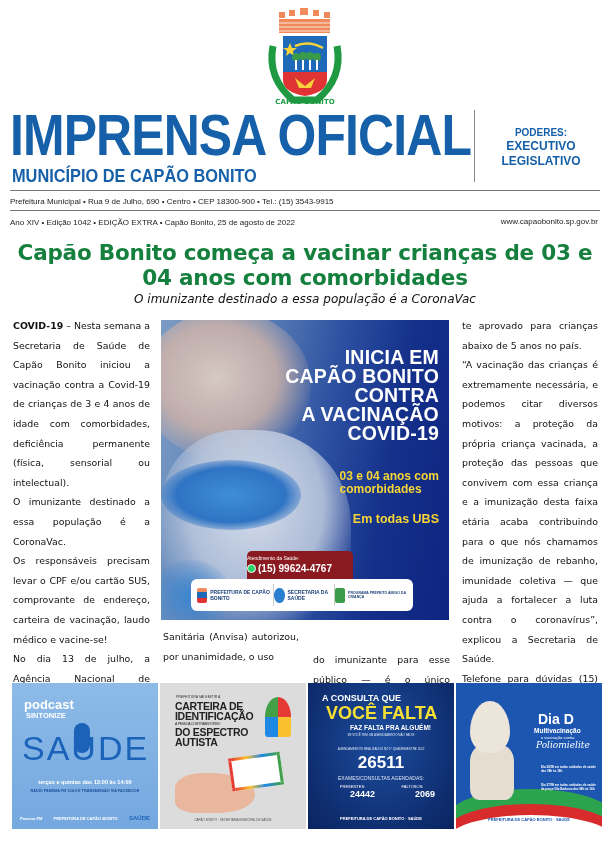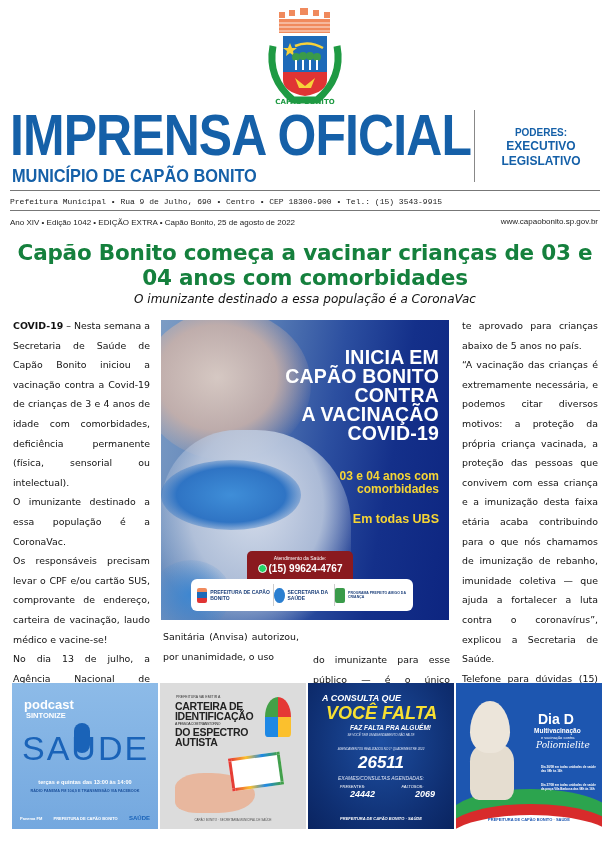--- a/index.html
+++ b/index.html
@@ -13,21 +13,21 @@
   .mast-title { position: absolute; left: 10px; top: 106px; font-family: "Liberation Sans", sans-serif; font-weight: 700;
     font-size: 58px; line-height: 58px; color: #1560a8; letter-spacing: -1px; transform: scaleX(0.86); transform-origin: left top; white-space: nowrap; }
   .mast-sub { position: absolute; left: 12px; top: 166px; font-family: "Liberation Sans", sans-serif; font-weight: 700;
     font-size: 19px; line-height: 20px; color: #1560a8; transform: scaleX(0.86); transform-origin: left top; white-space: nowrap; }
   .mast-divider { position: absolute; left: 474px; top: 110px; width: 1px; height: 72px; background: #888; }
   .powers { position: absolute; left: 480px; top: 126px; width: 122px; text-align: center; font-family: "Liberation Sans", sans-serif; font-weight: 700; color: #1560a8; }
   .powers .lbl { font-size: 10px; line-height: 13px; }
   .powers .v { font-size: 12px; line-height: 15px; }
 
   .rule { position: absolute; left: 10px; width: 590px; height: 1px; background: #777; }
-  .addr { position: absolute; left: 10px; top: 197px; font-family: Liberation Mono, monospace; font-size: 8px; color: #222; white-space: nowrap; }
+  .addr { position: absolute; left: 10px; top: 197px; font-family: Liberation Sans, sans-serif; font-size: 8px; color: #222; white-space: nowrap; }
   .edition { position: absolute; left: 10px; top: 218px; font-family: "Liberation Sans", sans-serif; font-size: 8px; color: #222; white-space: nowrap; }
   .site { position: absolute; right: 12px; top: 217px; font-family: "Liberation Sans", sans-serif; font-size: 8px; color: #222; }
 
   
   .headline { position: absolute; left: 10px; top: 240px; width: 590px; text-align: center; font-family: "DejaVu Sans", sans-serif; font-weight: 700;
     font-size: 21.5px; line-height: 25px; color: #15803d; letter-spacing: -0.2px; }
   .subhead { position: absolute; left: 10px; top: 292px; width: 590px; text-align: center; font-style: italic; font-size: 12px; line-height: 14px; color: #111; }
 
   
   .col { position: absolute; font-size: 9.4px; line-height: 19.6px; text-align: justify; color: #111; }
@@ -44,41 +44,41 @@
   .feature .kid { position: absolute; left: -20px; top: -10px; width: 170px; height: 150px; border-radius: 50%;
     background: radial-gradient(ellipse at 45% 45%, #e9d3c4 0%, #cdb2a8 45%, rgba(120,140,180,0) 75%); opacity: 0.85; }
   .feature .shirt { position: absolute; left: 0; top: 110px; width: 190px; height: 190px; border-radius: 40% 50% 0 0;
     background: radial-gradient(ellipse at 50% 40%, #e3e8f1 0%, #b9c6dc 50%, rgba(100,130,180,0) 80%); opacity: 0.9; }
   .feature .glove { position: absolute; left: 0; top: 140px; width: 140px; height: 70px; border-radius: 50%;
     background: radial-gradient(ellipse at 50% 50%, #3f8ed8 0%, #2f74c4 55%, rgba(40,100,190,0) 80%); }
   .feature .glove2 { position: absolute; left: -10px; top: 240px; width: 80px; height: 70px; border-radius: 50%;
     background: radial-gradient(ellipse at 50% 50%, #3d86d0 0%, rgba(40,100,190,0) 80%); }
   .feature .f-title { position: absolute; right: 10px; top: 28px; text-align: right; color: #fff; font-family: "Liberation Sans", sans-serif;
     font-weight: 700; font-size: 19.5px; line-height: 19px; letter-spacing: 0.2px; }
-  .feature .f-ages { position: absolute; right: 10px; top: 150px; text-align: right; color: #f6d534; font-family: "Liberation Sans", sans-serif;
+  .feature .f-ages { position: absolute; right: 10px; top: 150px; text-align: left; color: #f6d534; font-family: "Liberation Sans", sans-serif;
     font-weight: 700; font-size: 12px; line-height: 12.5px; }
   .feature .f-ubs { position: absolute; right: 10px; top: 192px; text-align: right; color: #f6d534; font-family: "Liberation Sans", sans-serif;
     font-weight: 700; font-size: 12.5px; }
   .feature .f-phone { position: absolute; left: 86px; top: 231px; width: 106px; height: 30px; background: #8a1a1f; border-radius: 5px 5px 0 0;
-    color: #fff; text-align: center; font-family: "Liberation Sans", sans-serif; }
+    color: #fff; font-family: "Liberation Sans", sans-serif; }
   .feature .f-phone .l { font-size: 5px; line-height: 8px; padding-top: 3px; }
   .feature .f-phone .n { font-size: 10px; font-weight: 700; line-height: 13px; }
   .feature .f-phone .wa { display: inline-block; width: 9px; height: 9px; border-radius: 50%; background: #25d366; vertical-align: -1px; margin-right: 2px; border: 1px solid #fff; }
   .feature .f-logos { position: absolute; left: 30px; top: 259px; width: 222px; height: 32px; background: #fff; border-radius: 6px;
     display: flex; align-items: center; justify-content: space-around; padding: 0 6px; font-family: "Liberation Sans", sans-serif; }
   .feature .lg { display: flex; align-items: center; gap: 3px; }
   .feature .lg .ic { width: 13px; height: 15px; border-radius: 2px; }
   .feature .lg .tx { font-size: 5px; line-height: 6px; font-weight: 700; color: #1b3f7a; }
   .feature .sep { width: 1px; height: 22px; background: #ccc; }
 
   
   .banner { position: absolute; top: 683px; width: 146px; height: 146px; overflow: hidden; font-family: "Liberation Sans", sans-serif; }
   .b1 { left: 12px; background: linear-gradient(180deg, #8dbbe8 0%, #74a8df 100%); }
   .b2 { left: 160px; background: #dcdcdc; }
-  .b3 { left: 308px; background: radial-gradient(ellipse at 50% 40%, #1d4ea0 0%, #0f2f72 70%, #0a2460 100%); font-style: italic; }
+  .b3 { left: 308px; background: radial-gradient(ellipse at 50% 40%, #1d4ea0 0%, #0f2f72 70%, #0a2460 100%); }
   .b4 { left: 456px; background: #1d56b0; }
 
   .b1 .pod { position: absolute; left: 12px; top: 16px; color: #fff; font-weight: 700; font-size: 13px; line-height: 12px; }
   .b1 .sint { position: absolute; left: 14px; top: 28px; color: #fff; font-weight: 700; font-size: 7.5px; }
   .b1 .saude { position: absolute; left: 10px; top: 46px; color: #1a63b8; font-size: 34px; letter-spacing: 2px; font-weight: 400; }
   .b1 .mic { position: absolute; left: 62px; top: 40px; width: 16px; height: 30px; border-radius: 8px; background: #1a63b8; }
   .b1 .days { position: absolute; left: 0; width: 146px; top: 96px; text-align: center; color: #fff; font-weight: 700; font-size: 5.6px; }
   .b1 .radio { position: absolute; left: 0; width: 146px; top: 106px; text-align: center; color: #1a4f9a; font-weight: 700; font-size: 3.8px; }
   .b1 .foot { position: absolute; left: 8px; right: 8px; bottom: 8px; display: flex; justify-content: space-between; align-items: center; }
   .b1 .foot span { font-size: 4px; color: #fff; font-weight: 700; }

